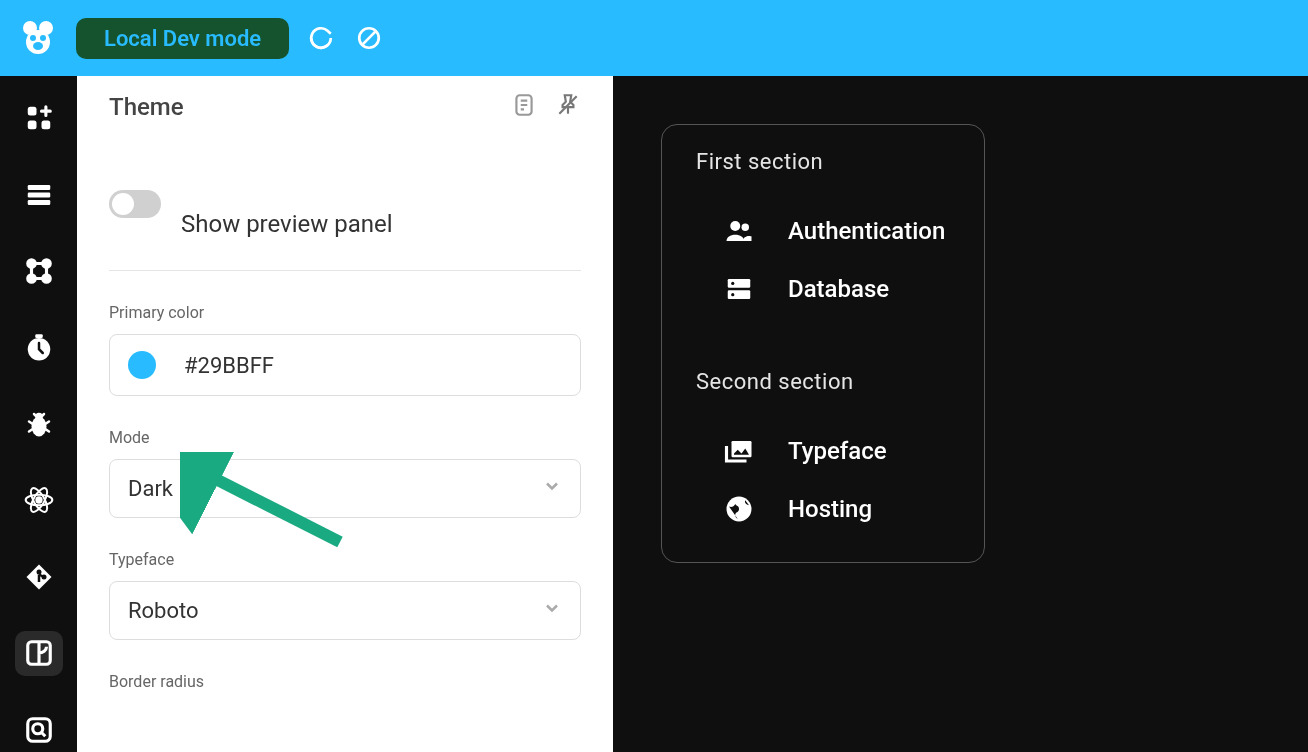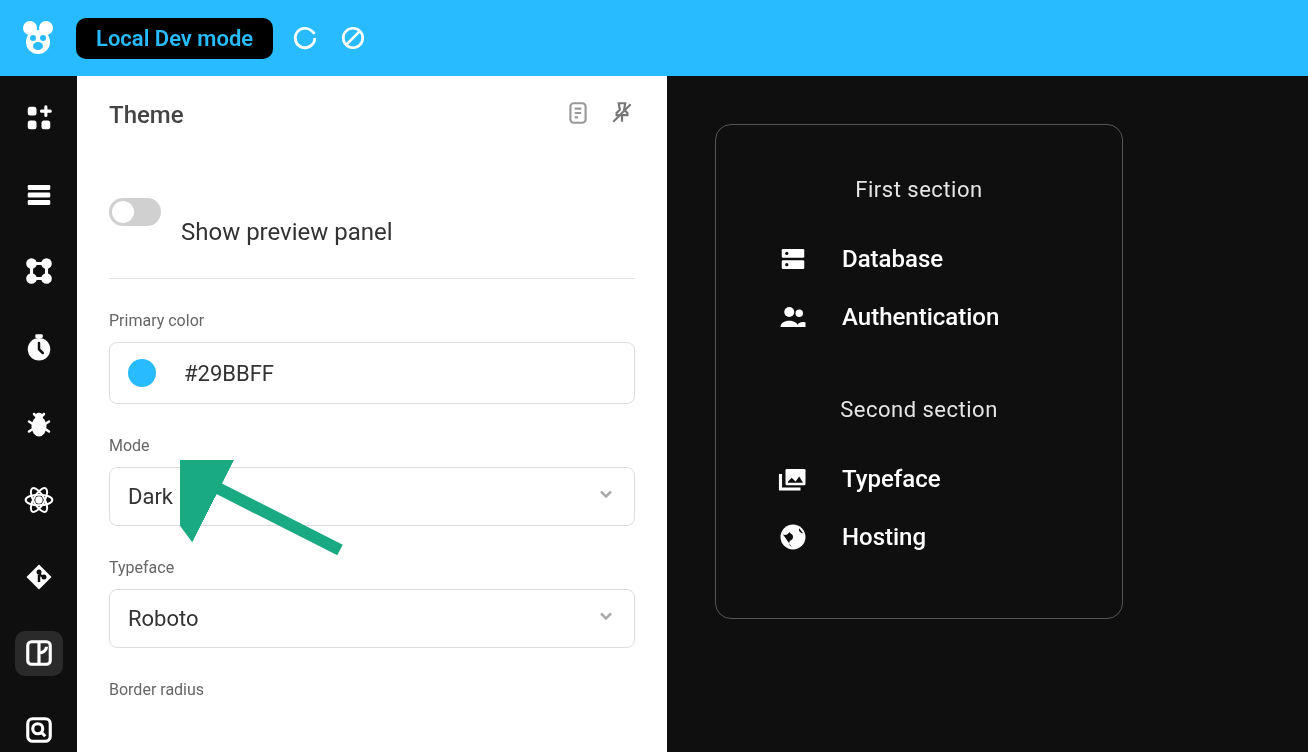--- a/index.html
+++ b/index.html
@@ -1,45 +1,45 @@
 <!DOCTYPE html>
 <html><head>
 <meta charset="utf-8">
 <style>
 * { box-sizing: border-box; margin: 0; padding: 0; font-family: -apple-system, BlinkMacSystemFont, "Segoe UI", Roboto, sans-serif; }
 body { width: 1308px; height: 752px; overflow: hidden; background: #fff; }
 
 .topbar { height: 76px; background: #29BBFF; display: flex; align-items: center; padding: 0 16px; gap: 16px; }
 .logo { width: 44px; height: 44px; }
-.mode-pill { background: #000000; color: #29BBFF; font-weight: 600; font-size: 22px; padding: 8px 20px; border-radius: 10px; }
+.mode-pill { background: #14532d; color: #29BBFF; font-weight: 600; font-size: 22px; padding: 8px 28px; border-radius: 10px; }
 .topbar-icon { color: #fff; display: flex; align-items: center; justify-content: center; width: 32px; height: 32px; }
 
 .main { display: flex; height: calc(100% - 76px); }
 .sidebar { width: 77px; background: #0f0f0f; display: flex; flex-direction: column; align-items: center; padding-top: 20px; gap: 32px; }
 .sidebar-item { width: 48px; height: 48px; display: flex; align-items: center; justify-content: center; color: #fff; border-radius: 10px; }
 .sidebar-item.active { background: #2a2a2a; }
 
-.panel { width: 590px; background: #fff; padding: 24px 32px; overflow-y: auto; }
+.panel { width: 536px; background: #fff; padding: 16px 32px; overflow-y: auto; }
 .panel-header { display: flex; justify-content: space-between; align-items: center; margin-bottom: 48px; }
 .panel-title { font-size: 24px; font-weight: 500; color: #444; }
 .panel-header-icons { display: flex; gap: 18px; color: #888; }
 
 .toggle-row { display: flex; align-items: center; gap: 20px; padding-bottom: 32px; border-bottom: 1px solid #e5e5e5; }
 .toggle { width: 52px; height: 28px; background: #d0d0d0; border-radius: 14px; position: relative; }
 .toggle-knob { width: 22px; height: 22px; background: #fff; border-radius: 50%; position: absolute; top: 3px; left: 3px; }
 .toggle-label { font-size: 24px; color: #333; margin-top: 40px; }
 
 .field { margin-top: 32px; position: relative; }
 .field-label { font-size: 16px; color: #666; margin-bottom: 12px; }
 .input-box { border: 1px solid #ddd; border-radius: 8px; padding: 16px 18px; display: flex; align-items: center; gap: 28px; font-size: 22px; color: #333; position: relative; }
 .color-swatch { width: 28px; height: 28px; border-radius: 50%; }
 .chevron { margin-left: auto; color: #aaa; }
 
 .preview { flex: 1; background: #0f0f0f; padding: 48px 48px; }
-.preview-card { border: 1px solid #555; border-radius: 16px; padding: 52px 34px; width: 408px; text-align: center; }
+.preview-card { border: 1px solid #555; border-radius: 16px; padding: 24px 34px; width: 324px; }
 .section-title { color: #e5e5e5; font-size: 22px; margin-bottom: 28px; letter-spacing: 0.5px; }
 .section-title.second { margin-top: 51px; }
 .menu-item { display: flex; align-items: center; gap: 34px; padding: 14px 0 14px 28px; color: #fff; font-size: 24px; font-weight: 500; }
 .menu-icon { width: 30px; height: 30px; display: flex; align-items: center; justify-content: center; }
 
 .arrow-annotation { position: absolute; pointer-events: none; }
 </style>
 </head>
 <body>
 
@@ -211,39 +211,39 @@
       <div class="field-label">Border radius</div>
     </div>
   </div>
 
   <div class="preview">
     <div class="preview-card">
       <div class="section-title">First section</div>
       <div class="menu-item">
         <span class="menu-icon">
           <svg width="30" height="30" viewBox="0 0 24 24" fill="white">
+              <circle cx="9" cy="8" r="4"></circle>
+              <circle cx="17" cy="9" r="3"></circle>
+              <path d="M2 20c0-3 3-5 7-5s7 2 7 5z"></path>
+              <path d="M15 20c0-2 2-4 5-4 1 0 2 .3 2 .3V20z"></path>
+            </svg>
+        </span>
+        <span>Authentication</span>
+      </div>
+      <div class="menu-item">
+        <span class="menu-icon">
+          <svg width="30" height="30" viewBox="0 0 24 24" fill="white">
               <rect x="3" y="4" width="18" height="7" rx="1"></rect>
               <rect x="3" y="13" width="18" height="7" rx="1"></rect>
               <circle cx="7" cy="7.5" r="1.3" fill="#0f0f0f"></circle>
               <circle cx="7" cy="16.5" r="1.3" fill="#0f0f0f"></circle>
             </svg>
         </span>
         <span>Database</span>
       </div>
-      <div class="menu-item">
-        <span class="menu-icon">
-          <svg width="30" height="30" viewBox="0 0 24 24" fill="white">
-              <circle cx="9" cy="8" r="4"></circle>
-              <circle cx="17" cy="9" r="3"></circle>
-              <path d="M2 20c0-3 3-5 7-5s7 2 7 5z"></path>
-              <path d="M15 20c0-2 2-4 5-4 1 0 2 .3 2 .3V20z"></path>
-            </svg>
-        </span>
-        <span>Authentication</span>
-      </div>
 
       <div class="section-title second">Second section</div>
       <div class="menu-item">
         <span class="menu-icon">
           <svg width="30" height="30" viewBox="0 0 24 24" fill="white">
               <rect x="6" y="4" width="16" height="13" rx="1"></rect>
               <path d="M2 8v12h16" fill="none" stroke="white" stroke-width="2.5"></path>
               <path d="M8 14l3-3 3 3 3-4 3 5H8z" fill="#0f0f0f"></path>
             </svg>
         </span>

